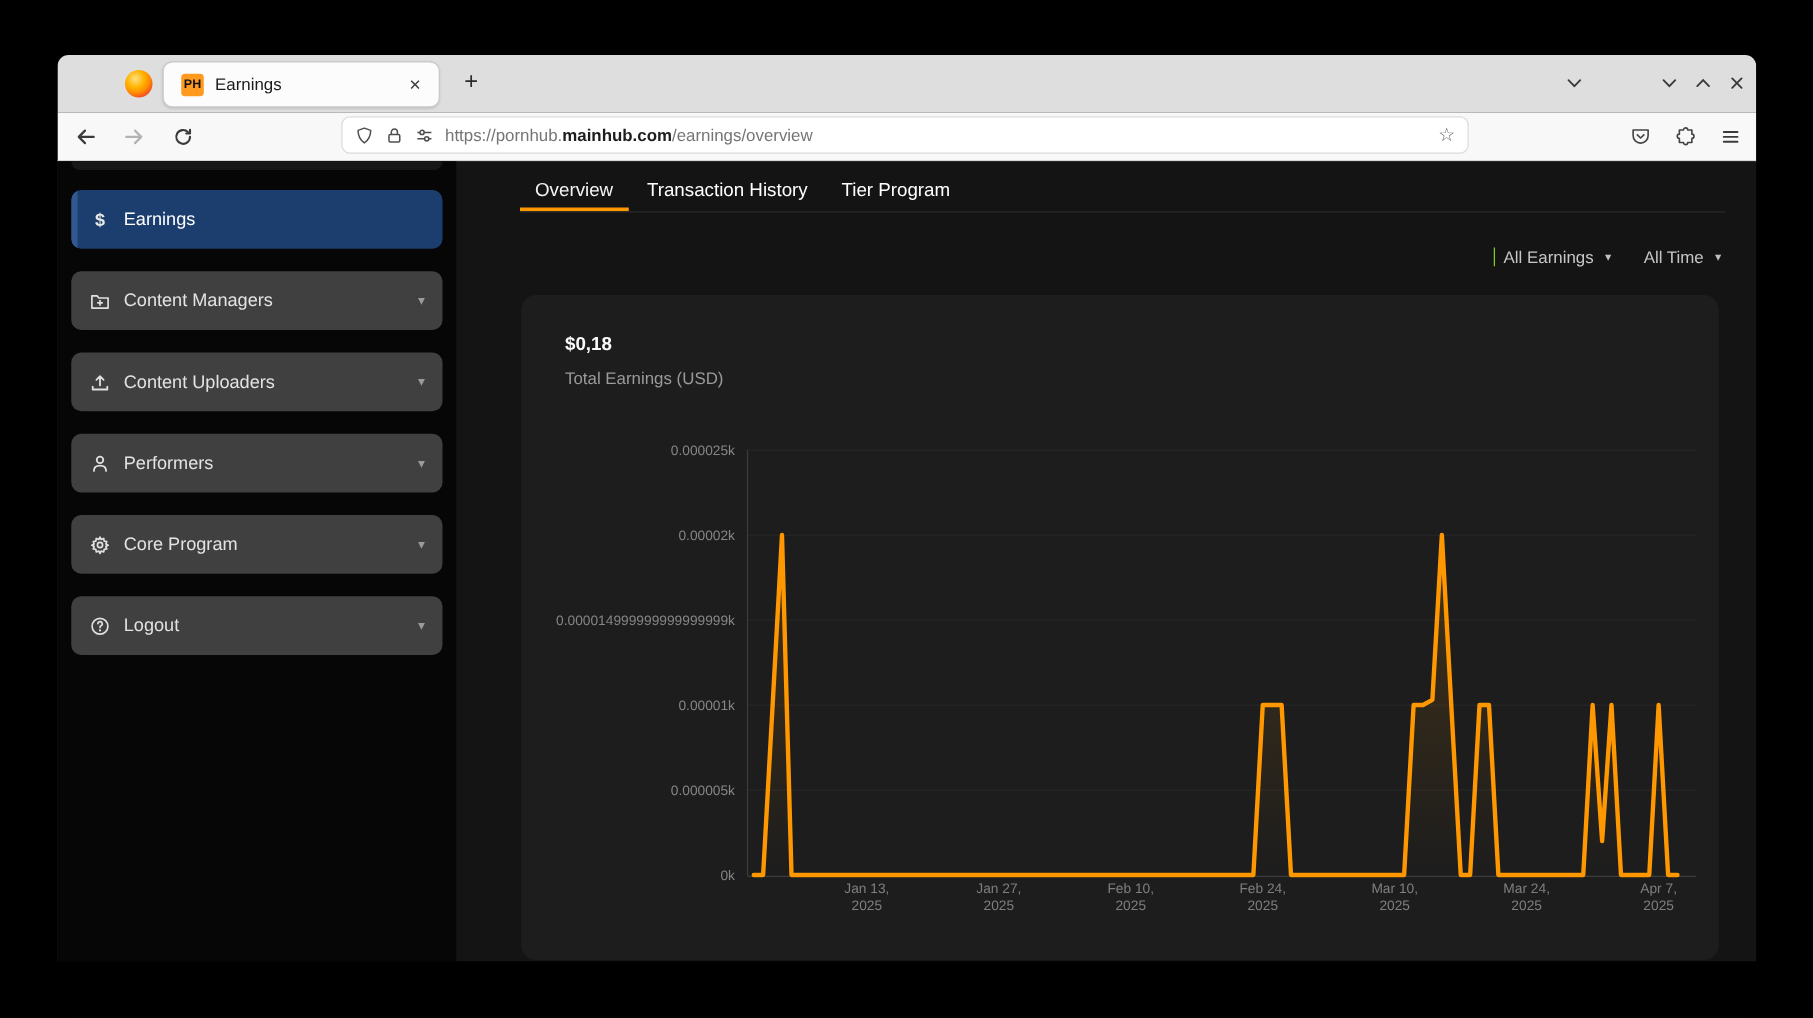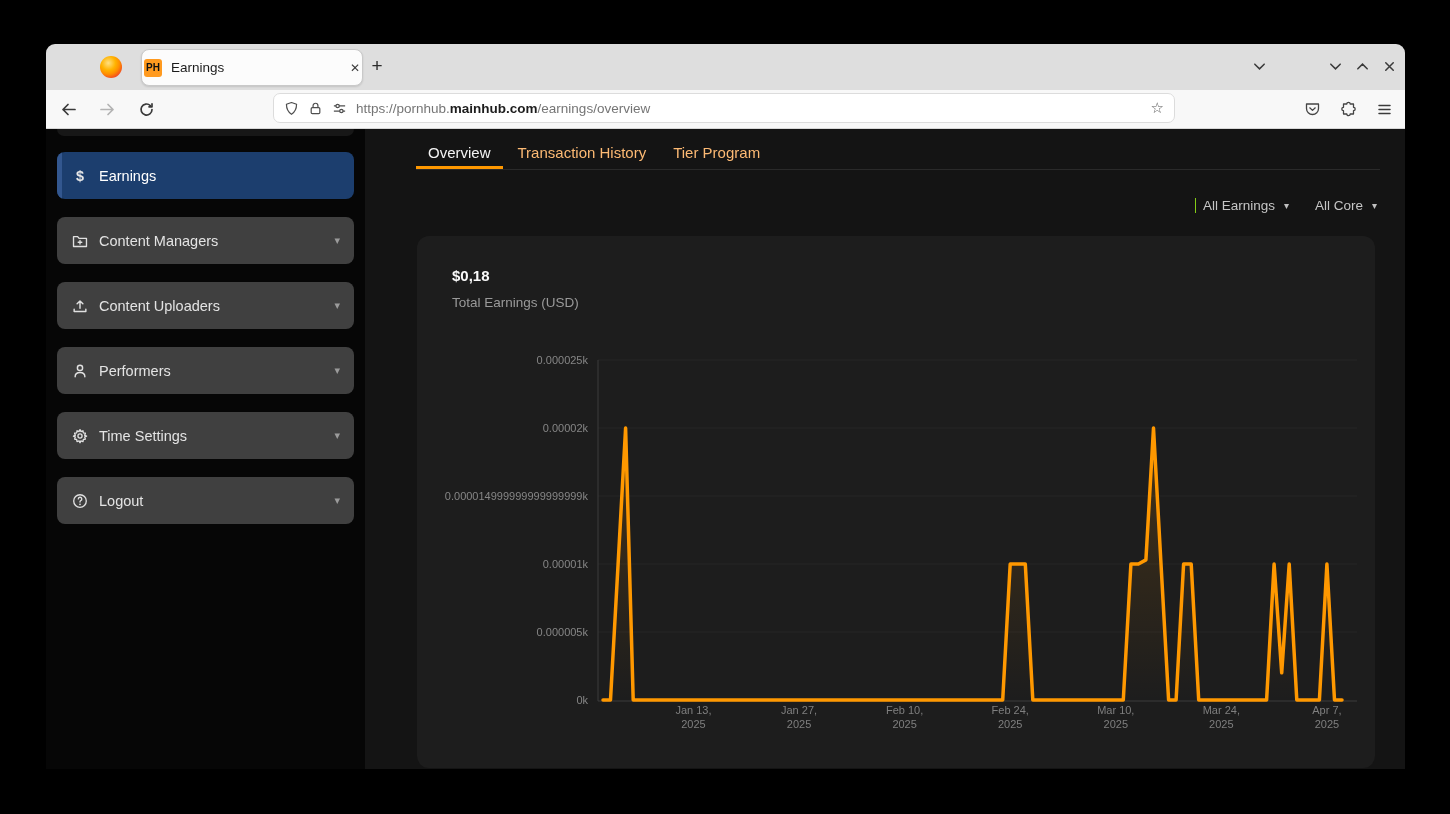--- a/index.html
+++ b/index.html
@@ -5,21 +5,21 @@
   html,body{margin:0;padding:0;background:#000;width:1450px;height:814px;overflow:hidden;
     font-family:"Liberation Sans",sans-serif;-webkit-font-smoothing:antialiased;}
   .stage{position:absolute;left:0;top:0;width:1450px;height:814px;background:#000;}
   .window{position:absolute;left:46px;top:44px;width:1359px;height:725px;border-radius:9px 9px 0 0;
     overflow:hidden;box-shadow:0 10px 30px rgba(0,0,0,.65);background:#141414;}
   
   .tabstrip{position:relative;height:46px;background:#dedede;}
   .ff-icon{position:absolute;left:54px;top:12px;width:22px;height:22px;border-radius:50%;
     background:radial-gradient(circle at 38% 32%,#ffe082 0%,#ffb300 35%,#ff8f00 55%,#f4511e 75%,#c2185b 100%);}
   .tab{position:absolute;left:84px;top:5px;width:222px;height:37px;background:#fcfcfc;border:1px solid #c9c9c9;
-    border-radius:8px;display:flex;align-items:center;padding:0 2px;box-sizing:border-box;box-shadow:0 1px 2px rgba(0,0,0,.12);margin-left:11px;}
+    border-radius:8px;display:flex;align-items:center;padding:0 14px;box-sizing:border-box;box-shadow:0 1px 2px rgba(0,0,0,.12);}
   .favicon{width:18px;height:18px;background:#ff9a1f;border-radius:3px;color:#101010;font-weight:bold;
     font-size:10px;display:flex;align-items:center;justify-content:center;flex:0 0 auto;}
   .tab-title{margin-left:9px;font-size:13.5px;color:#1b1b1b;white-space:nowrap;overflow:hidden;}
   .tab-close{margin-left:auto;color:#3c3c3c;font-size:12px;cursor:default;}
   .newtab{position:absolute;left:318px;top:9px;width:26px;height:26px;display:flex;align-items:center;
     justify-content:center;font-size:19px;color:#2b2b2b;}
   .alltabs{position:absolute;right:138px;top:15px;}
   .winctl{position:absolute;right:8px;top:15px;display:flex;gap:12px;align-items:center;}
   .cicon{width:15px;height:15px;}
   .toolbar{position:relative;height:38px;background:#f8f8f8;border-bottom:1px solid #d7d7d7;}
@@ -37,21 +37,21 @@
   .sidebar{width:319px;flex:0 0 319px;background:#060606;padding:0 11px;box-sizing:border-box;}
   .sliver{height:7px;background:#171717;border-radius:0 0 8px 8px;margin-bottom:16px;}
   .side-item{height:47px;background:#404040;border-radius:8px;display:flex;align-items:center;
     padding:0 14px;margin-bottom:18px;color:#e3e3e3;font-size:14.5px;gap:10px;position:relative;overflow:hidden;}
   .side-item.active{background:#1c3e6e;color:#fff;}
   .side-item.active::before{content:"";position:absolute;left:0;top:0;bottom:0;width:5px;background:#33578f;}
   .side-icon{width:18px;height:18px;flex:0 0 auto;display:flex;align-items:center;justify-content:center;}
   .side-chev{margin-left:auto;color:#9b9b9b;font-size:11px;}
   .main{flex:1;position:relative;margin-top:12px;}
   .tabs-row{position:absolute;left:51px;top:1px;display:flex;gap:3px;}
-  .tab-item{height:27px;line-height:21px;padding:0 12px;font-size:15px;color:#fdba74;box-sizing:border-box;}
+  .tab-item{height:27px;line-height:21px;padding:0 12px;font-size:15px;color:#ffffff;box-sizing:border-box;}
   .tab-item.active{color:#f4f4f4;border-bottom:3px solid #ff9800;}
   .tabs-divider{position:absolute;left:51px;top:28px;width:964px;height:1px;background:#2a2a2a;}
   .filters{position:absolute;top:57px;right:28px;display:flex;gap:26px;align-items:center;
     color:#c6c6c6;font-size:13.5px;}
   .filter{display:flex;align-items:center;gap:9px;}
   .filter.bordered{border-left:1px solid #84cc16;padding-left:7px;}
   .caret{font-size:10px;color:#c0c0c0;}
   .card{position:absolute;left:52px;top:95px;width:958px;height:532px;background:#1d1d1d;border-radius:12px;}
   .amount{position:absolute;left:35px;top:31px;font-size:15px;font-weight:bold;color:#fafafa;}
   .caption{position:absolute;left:35px;top:59px;font-size:13.5px;color:#9a9a9a;}
@@ -176,21 +176,21 @@
               <span>Performers</span>
               <span class="side-chev">▾</span>
             </div>
             <div class="side-item">
               <span class="side-icon">
                 <svg viewBox="0 0 20 20" width="18" height="18" fill="none" stroke="#e0e0e0" stroke-width="1.5" stroke-linejoin="round">
                   <circle cx="10" cy="10" r="2.3"></circle>
                   <path d="M10 2.9 l1 2.1 2.3-.8 .4 2.3 2.3 .4-.8 2.3 2.1 1-2.1 1 .8 2.3-2.3 .4-.4 2.3-2.3-.8-1 2.1-1-2.1-2.3 .8-.4-2.3-2.3-.4 .8-2.3-2.1-1 2.1-1-.8-2.3 2.3-.4 .4-2.3 2.3 .8 z"></path>
                 </svg>
               </span>
-              <span>Time Settings</span>
+              <span>Core Program</span>
               <span class="side-chev">▾</span>
             </div>
             <div class="side-item">
               <span class="side-icon">
                 <svg viewBox="0 0 20 20" width="18" height="18" fill="none" stroke="#e0e0e0" stroke-width="1.5" stroke-linecap="round">
                   <circle cx="10" cy="10" r="7"></circle>
                   <path d="M8.1 7.7 a1.95 1.95 0 1 1 2.7 1.9 c-.7.3-.8.8-.8 1.5"></path>
                   <circle cx="10" cy="13.7" r=".95" fill="#e0e0e0" stroke="none"></circle>
                 </svg>
               </span>
@@ -205,21 +205,21 @@
             <div class="tab-item">Transaction History</div>
             <div class="tab-item">Tier Program</div>
           </div>
         <div class="tabs-divider"></div>
         <div class="filters">
           <div class="filter bordered">
             <span>All Earnings</span>
             <span class="caret">▾</span>
           </div>
           <div class="filter">
-            <span>All Core</span>
+            <span>All Time</span>
             <span class="caret">▾</span>
           </div>
         </div>
         <div class="card">
           <div class="amount">$0,18</div>
           <div class="caption">Total Earnings (USD)</div>
           <div class="chart-wrap">
             <svg id="chart" width="945" height="400" viewBox="0 0 945 400">
                 <defs>
                   <linearGradient id="ag" gradientUnits="userSpaceOnUse" x1="0" y1="12" x2="0" y2="352">

